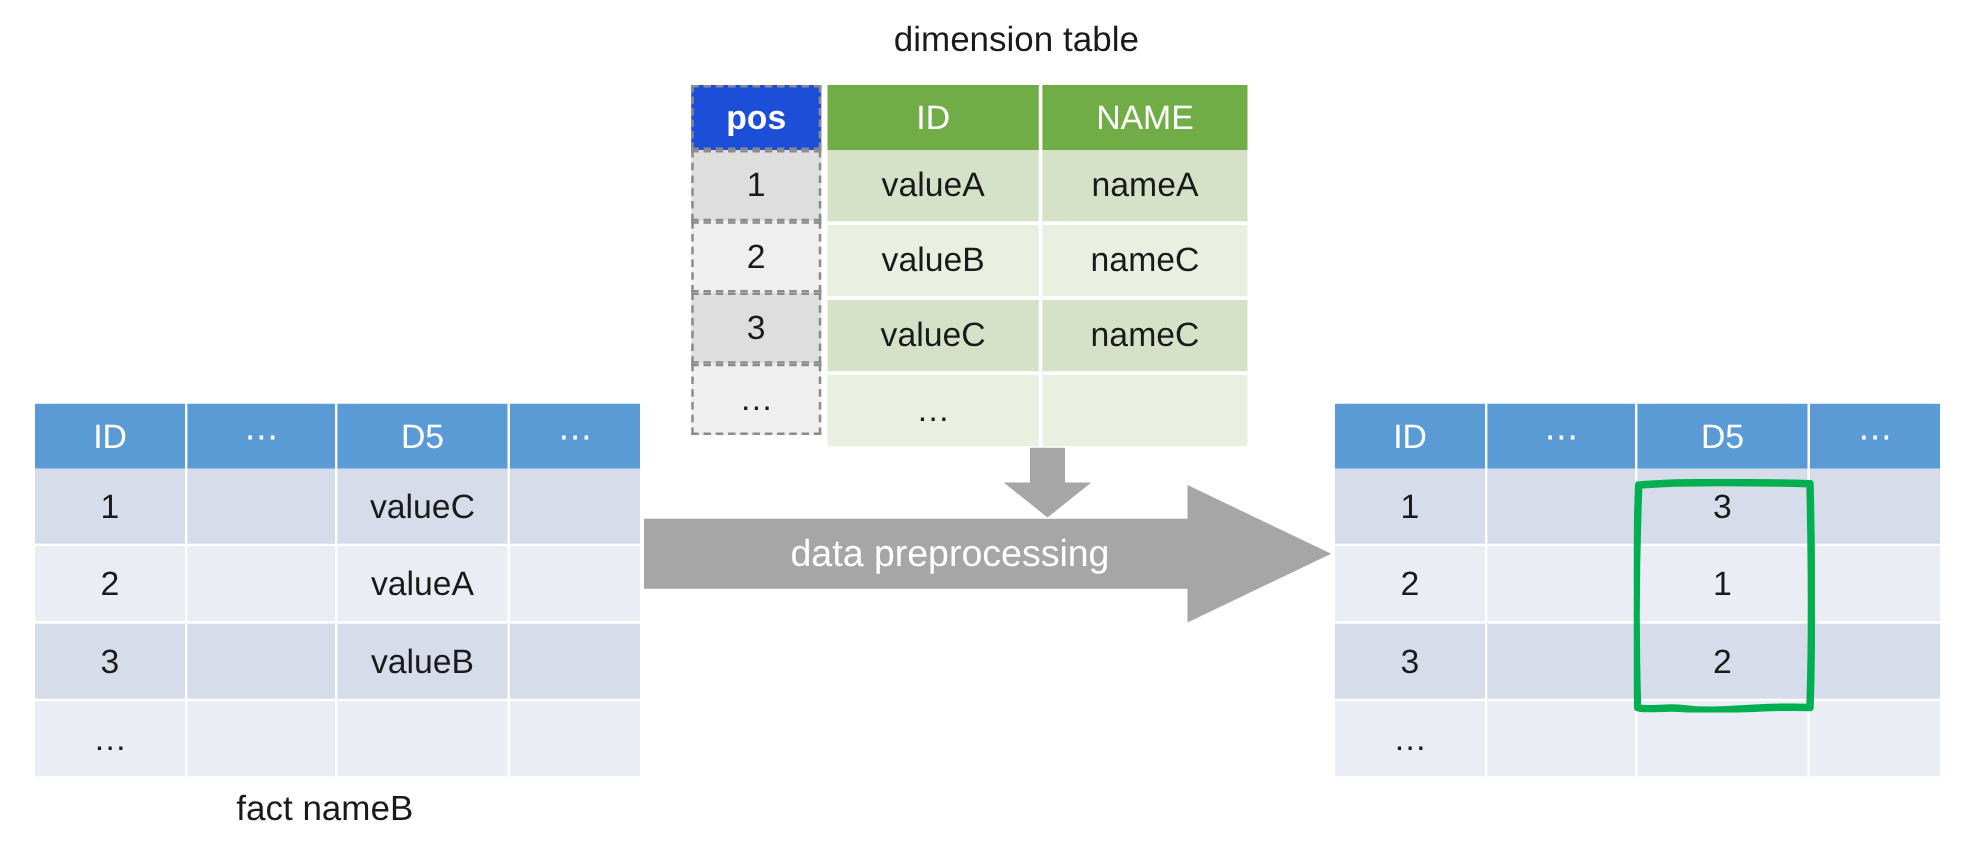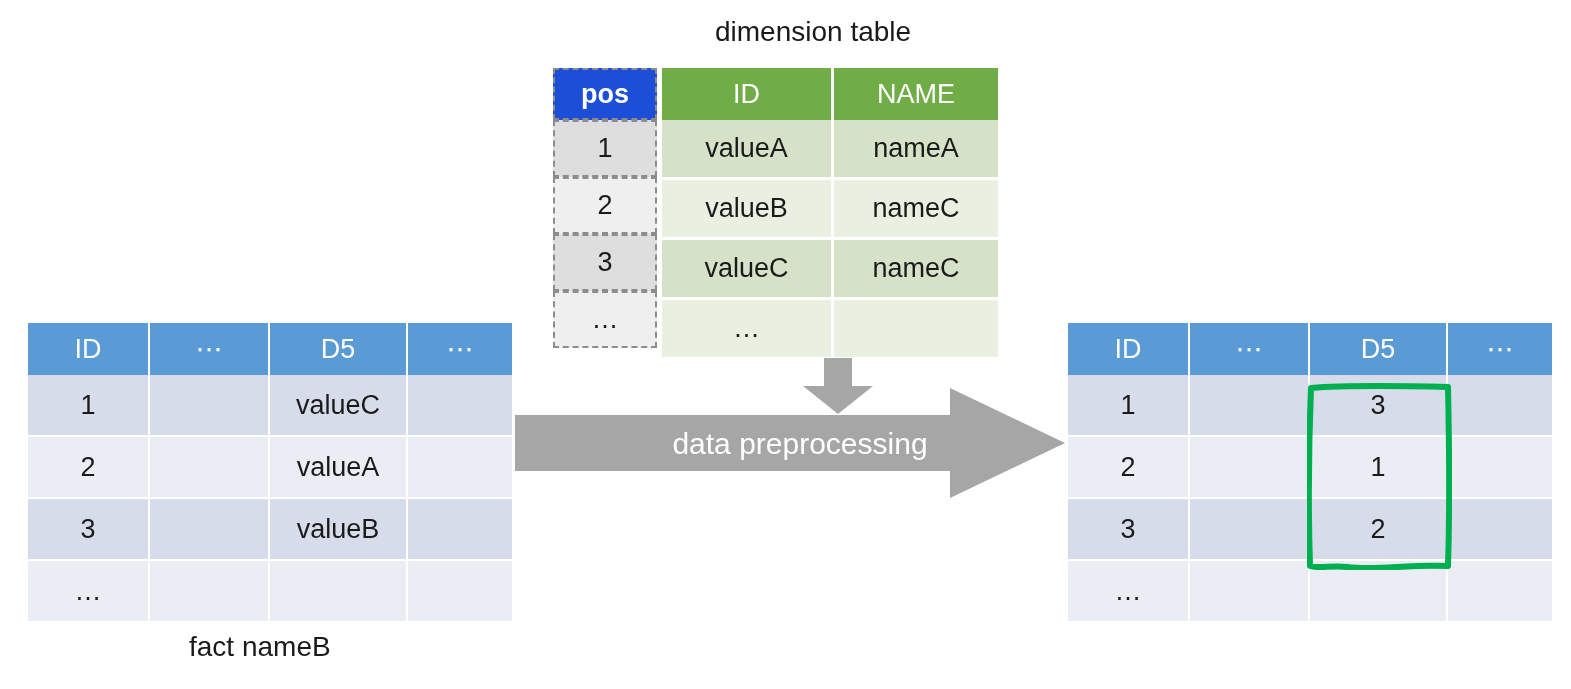--- a/index.html
+++ b/index.html
@@ -138,21 +138,20 @@
     left: 515px;
     top: 415px;
     width: 490px;
     height: 58px;
     display: flex;
     align-items: center;
     justify-content: center;
     color: #ffffff;
     font-size: 30px;
     pointer-events: none;
-    padding-left: 40px;
   }
 
   
   .highlight-box {
     position: absolute;
     left: 1307px;
     top: 383px;
     width: 145px;
     height: 187px;
     pointer-events: none;

